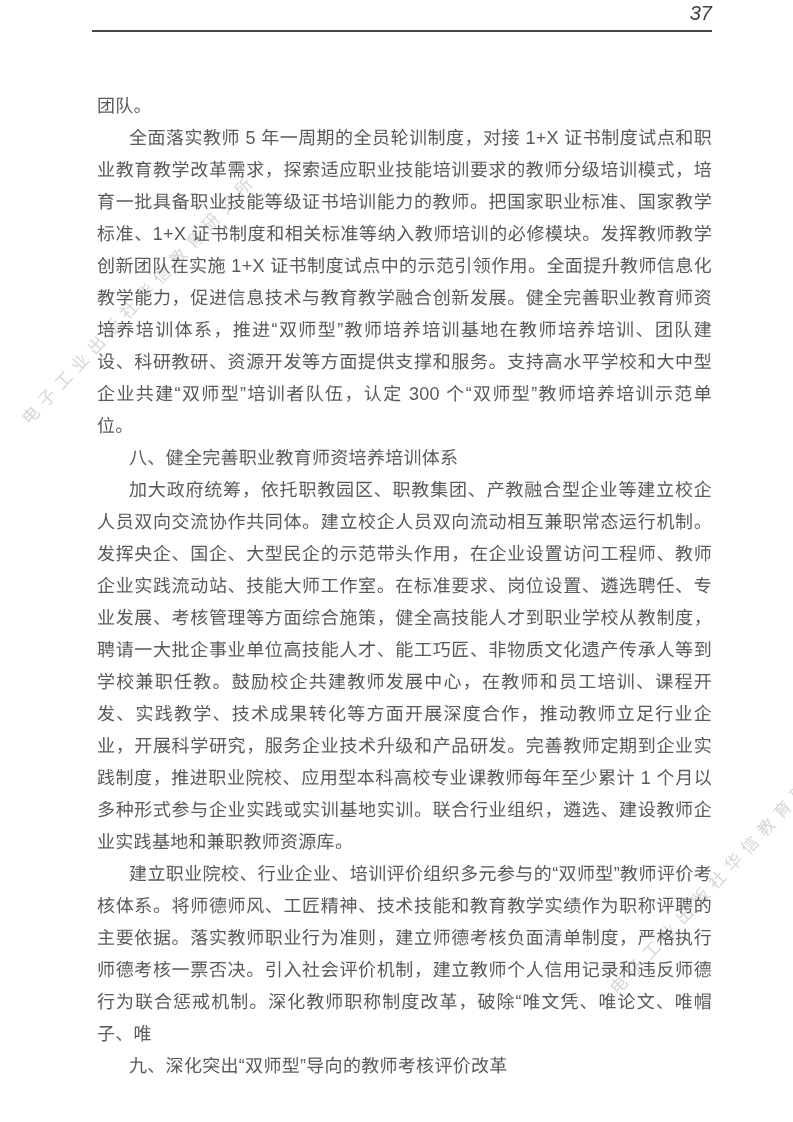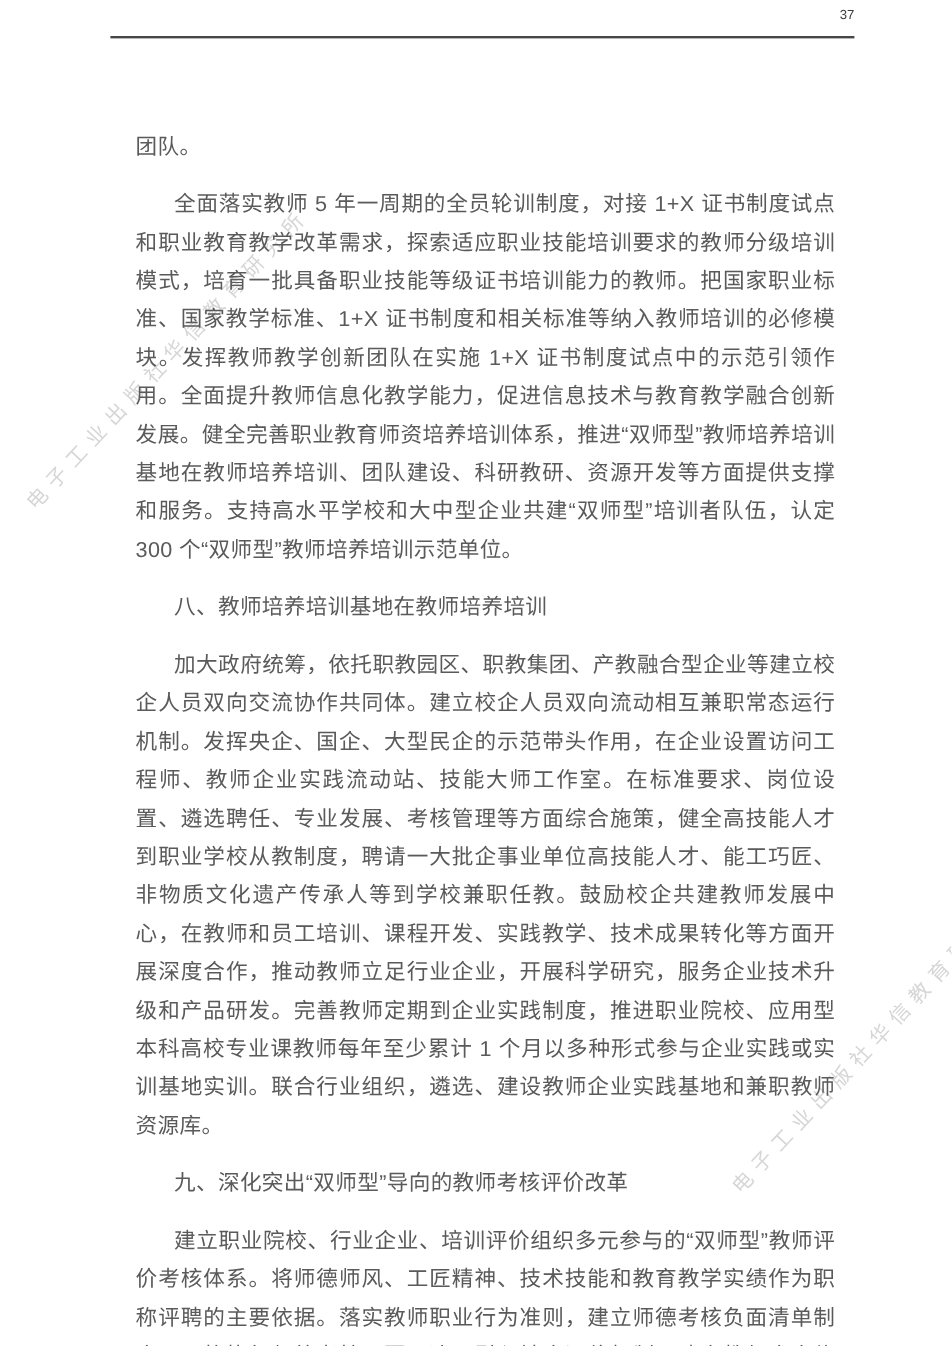--- a/index.html
+++ b/index.html
@@ -20,44 +20,45 @@
     width: 793px;
     height: 1122px;
     background: var(--page-background);
     overflow: hidden;
     font-family: "Liberation Sans", "DejaVu Sans", sans-serif;
   }
   .page-number {
     position: absolute;
     top: 3px;
     right: 81px;
-    font-size: 11px;
+    font-size: 20px;
     line-height: 20px;
     color: var(--page-number-color);
+    font-style: italic;
   }
   .header-rule {
     position: absolute;
     top: 30px;
     left: 92px;
     right: 81px;
     height: 2px;
     background: var(--rule-color);
   }
   .body-text {
     position: absolute;
     top: 90px;
     left: 97px;
     width: 615px;
     font-size: 18px;
     line-height: 32px;
     color: var(--text-color);
     text-align: justify;
     letter-spacing: 0.3px;
   }
-  .body-text p { margin: 16px; padding: 0; }
+  .body-text p { margin: 0; padding: 0; }
   .body-text p.indent { text-indent: 32px; }
   .watermark {
     position: absolute;
     white-space: nowrap;
     font-size: 17px;
     letter-spacing: 7px;
     color: var(--watermark-color);
     transform-origin: 0 50%;
     pointer-events: none;
     user-select: none;
@@ -76,19 +77,19 @@
 
   <div class="watermark wm2">电子工业出版社华信教育研究所</div>
 
   <div class="page-number">37</div>
 
   <div class="header-rule"></div>
 
   <main class="body-text">
     <p class="cont">团队。</p>
     <p class="indent">全面落实教师 5 年一周期的全员轮训制度，对接 1+X 证书制度试点和职业教育教学改革需求，探索适应职业技能培训要求的教师分级培训模式，培育一批具备职业技能等级证书培训能力的教师。把国家职业标准、国家教学标准、1+X 证书制度和相关标准等纳入教师培训的必修模块。发挥教师教学创新团队在实施 1+X 证书制度试点中的示范引领作用。全面提升教师信息化教学能力，促进信息技术与教育教学融合创新发展。健全完善职业教育师资培养培训体系，推进“双师型”教师培养培训基地在教师培养培训、团队建设、科研教研、资源开发等方面提供支撑和服务。支持高水平学校和大中型企业共建“双师型”培训者队伍，认定 300 个“双师型”教师培养培训示范单位。</p>
-    <p class="indent">八、教师培养培训基地在教师培养培训</p>
+    <p class="indent">八、健全完善职业教育师资培养培训体系</p>
     <p class="indent">加大政府统筹，依托职教园区、职教集团、产教融合型企业等建立校企人员双向交流协作共同体。建立校企人员双向流动相互兼职常态运行机制。发挥央企、国企、大型民企的示范带头作用，在企业设置访问工程师、教师企业实践流动站、技能大师工作室。在标准要求、岗位设置、遴选聘任、专业发展、考核管理等方面综合施策，健全高技能人才到职业学校从教制度，聘请一大批企事业单位高技能人才、能工巧匠、非物质文化遗产传承人等到学校兼职任教。鼓励校企共建教师发展中心，在教师和员工培训、课程开发、实践教学、技术成果转化等方面开展深度合作，推动教师立足行业企业，开展科学研究，服务企业技术升级和产品研发。完善教师定期到企业实践制度，推进职业院校、应用型本科高校专业课教师每年至少累计 1 个月以多种形式参与企业实践或实训基地实训。联合行业组织，遴选、建设教师企业实践基地和兼职教师资源库。</p>
+    <p class="indent">建立职业院校、行业企业、培训评价组织多元参与的“双师型”教师评价考核体系。将师德师风、工匠精神、技术技能和教育教学实绩作为职称评聘的主要依据。落实教师职业行为准则，建立师德考核负面清单制度，严格执行师德考核一票否决。引入社会评价机制，建立教师个人信用记录和违反师德行为联合惩戒机制。深化教师职称制度改革，破除“唯文凭、唯论文、唯帽子、唯</p>
     <p class="indent">九、深化突出“双师型”导向的教师考核评价改革</p>
-    <p class="indent">建立职业院校、行业企业、培训评价组织多元参与的“双师型”教师评价考核体系。将师德师风、工匠精神、技术技能和教育教学实绩作为职称评聘的主要依据。落实教师职业行为准则，建立师德考核负面清单制度，严格执行师德考核一票否决。引入社会评价机制，建立教师个人信用记录和违反师德行为联合惩戒机制。深化教师职称制度改革，破除“唯文凭、唯论文、唯帽子、唯</p>
   </main>
 
 </div>
 
 </body></html>

